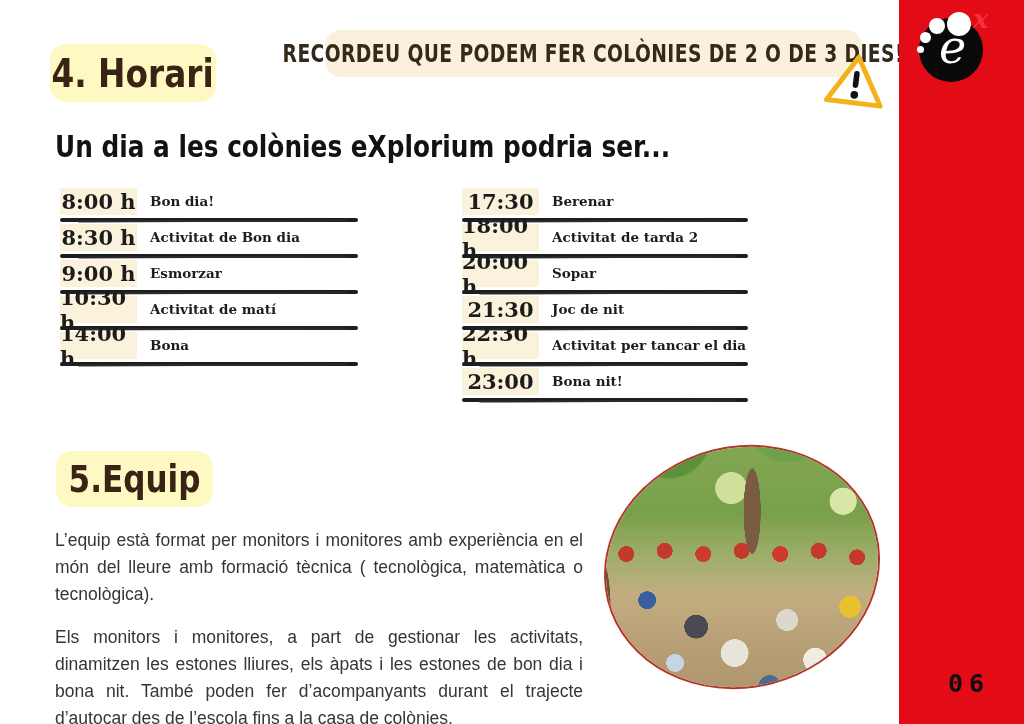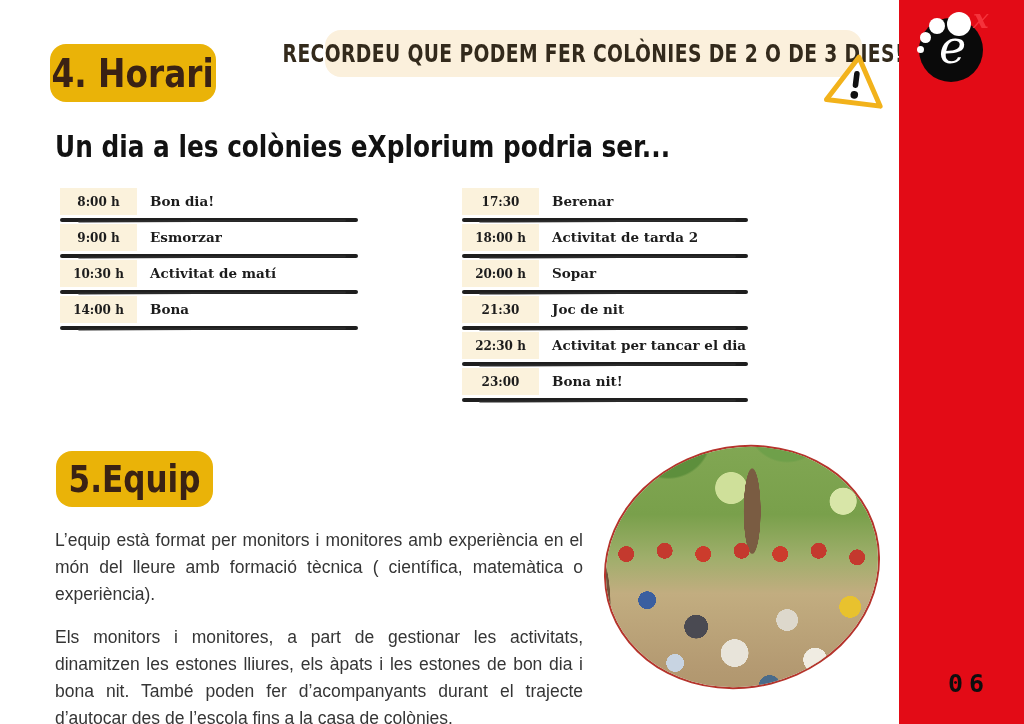--- a/index.html
+++ b/index.html
@@ -15,21 +15,21 @@
   .bubble{position:absolute;border-radius:50%;background:#ffffff;}
   .b1{width:24px;height:24px;left:34px;top:2px;}
   .b2{width:16px;height:16px;left:16px;top:8px;}
   .b3{width:11px;height:11px;left:7px;top:22px;}
   .b4{width:7px;height:7px;left:4px;top:36px;}
   .logo-e{position:absolute;left:26px;top:14px;color:#ffffff;font-family:"DejaVu Serif",serif;font-style:italic;font-size:46px;line-height:1;}
   .logo-x{position:absolute;left:60px;top:-4px;color:#f5333b;font-family:"DejaVu Serif",serif;font-style:italic;font-weight:bold;font-size:26px;line-height:1;}
   .page-num{position:absolute;right:34px;bottom:26px;color:#0e0e0e;font-family:"DejaVu Sans Mono",monospace;font-size:25px;font-weight:600;letter-spacing:6px;}
 
   
-  .pill{position:absolute;background:#eab308;border-radius:16px;display:flex;align-items:center;justify-content:center;}
+  .pill{position:absolute;background:#fef9c3;border-radius:16px;display:flex;align-items:center;justify-content:center;}
   .pill span{display:inline-block;transform:scaleX(0.84);white-space:nowrap;
     color:#3A2214;font-family:"DejaVu Sans",sans-serif;font-weight:bold;}
   .title-horari{left:50px;top:44px;width:166px;height:58px;}
   .title-horari span{font-size:39px;}
   .title-equip{left:56px;top:451px;width:157px;height:56px;}
   .title-equip span{font-size:37px;}
 
   
   .banner{position:absolute;left:325px;top:30px;width:537px;height:47px;background:#FBF0DC;border-radius:16px;
     display:flex;align-items:center;justify-content:center;}
@@ -42,21 +42,21 @@
     font-weight:bold;font-size:31px;}
   .subtitle span{display:inline-block;transform:scaleX(0.8);transform-origin:left center;white-space:nowrap;}
 
   
   .sched-col{position:absolute;top:188px;}
   .sched-left{left:60px;width:298px;}
   .sched-right{left:462px;width:286px;}
   .srow{position:relative;height:36px;}
   .time{position:absolute;left:0;top:0;width:77px;height:27px;background:#FBF2DC;
     display:flex;align-items:center;justify-content:center;
-    font-family:"DejaVu Serif",serif;font-weight:bold;font-size:12px;color:#1c1c1c;}
+    font-family:"DejaVu Serif",serif;font-weight:bold;font-size:21px;color:#1c1c1c;}
   .act{position:absolute;left:90px;top:5px;font-family:"DejaVu Serif",serif;font-weight:bold;
     font-size:13.5px;color:#1c1c1c;white-space:nowrap;text-align:right;}
   .uline{position:absolute;left:0;right:0;top:30px;height:4px;background:#1e1e1e;border-radius:3px;}
   .uline::after{content:'';position:absolute;left:6%;right:4%;top:2px;height:2px;background:#2b2b2b;
     border-radius:2px;transform:rotate(-0.25deg);}
 
   
   .paras{position:absolute;left:55px;top:527px;width:528px;color:#353535;font-size:17.5px;
     line-height:27px;text-align:justify;}
   .paras p{margin:0 0 16px 0;}
@@ -120,20 +120,25 @@
   <span>Un dia a les colònies eXplorium podria ser...</span>
 </div>
 
 <div class="sched-col sched-left">
   <div class="srow">
     <span class="time">8:00 h</span>
     <span class="act">Bon dia!</span>
     <span class="uline"></span>
   </div>
   <div class="srow">
+    <span class="time">8:30 h</span>
+    <span class="act">Activitat de Bon dia</span>
+    <span class="uline"></span>
+  </div>
+  <div class="srow">
     <span class="time">9:00 h</span>
     <span class="act">Esmorzar</span>
     <span class="uline"></span>
   </div>
   <div class="srow">
     <span class="time">10:30 h</span>
     <span class="act">Activitat de matí</span>
     <span class="uline"></span>
   </div>
   <div class="srow">
@@ -174,21 +179,21 @@
     <span class="act">Bona nit!</span>
     <span class="uline"></span>
   </div>
 </div>
 
 <div class="pill title-equip">
   <span>5.Equip</span>
 </div>
 
 <div class="paras">
-  <p>L’equip està format per monitors i monitores amb experiència en el món del lleure amb formació tècnica ( científica, matemàtica o experiència).</p>
+  <p>L’equip està format per monitors i monitores amb experiència en el món del lleure amb formació tècnica ( tecnològica, matemàtica o tecnològica).</p>
   <p>Els monitors i monitores, a part de gestionar les activitats, dinamitzen les estones lliures, els àpats i les estones de bon dia i bona nit. També poden fer d’acompanyants durant el trajecte d’autocar des de l’escola fins a la casa de colònies.</p>
 </div>
 
 <div class="photo">
   <div class="photo-inner"></div>
 </div>
 
 <div class="red-bar">
   <div class="logo">
     <div class="logo-circle"></div>

